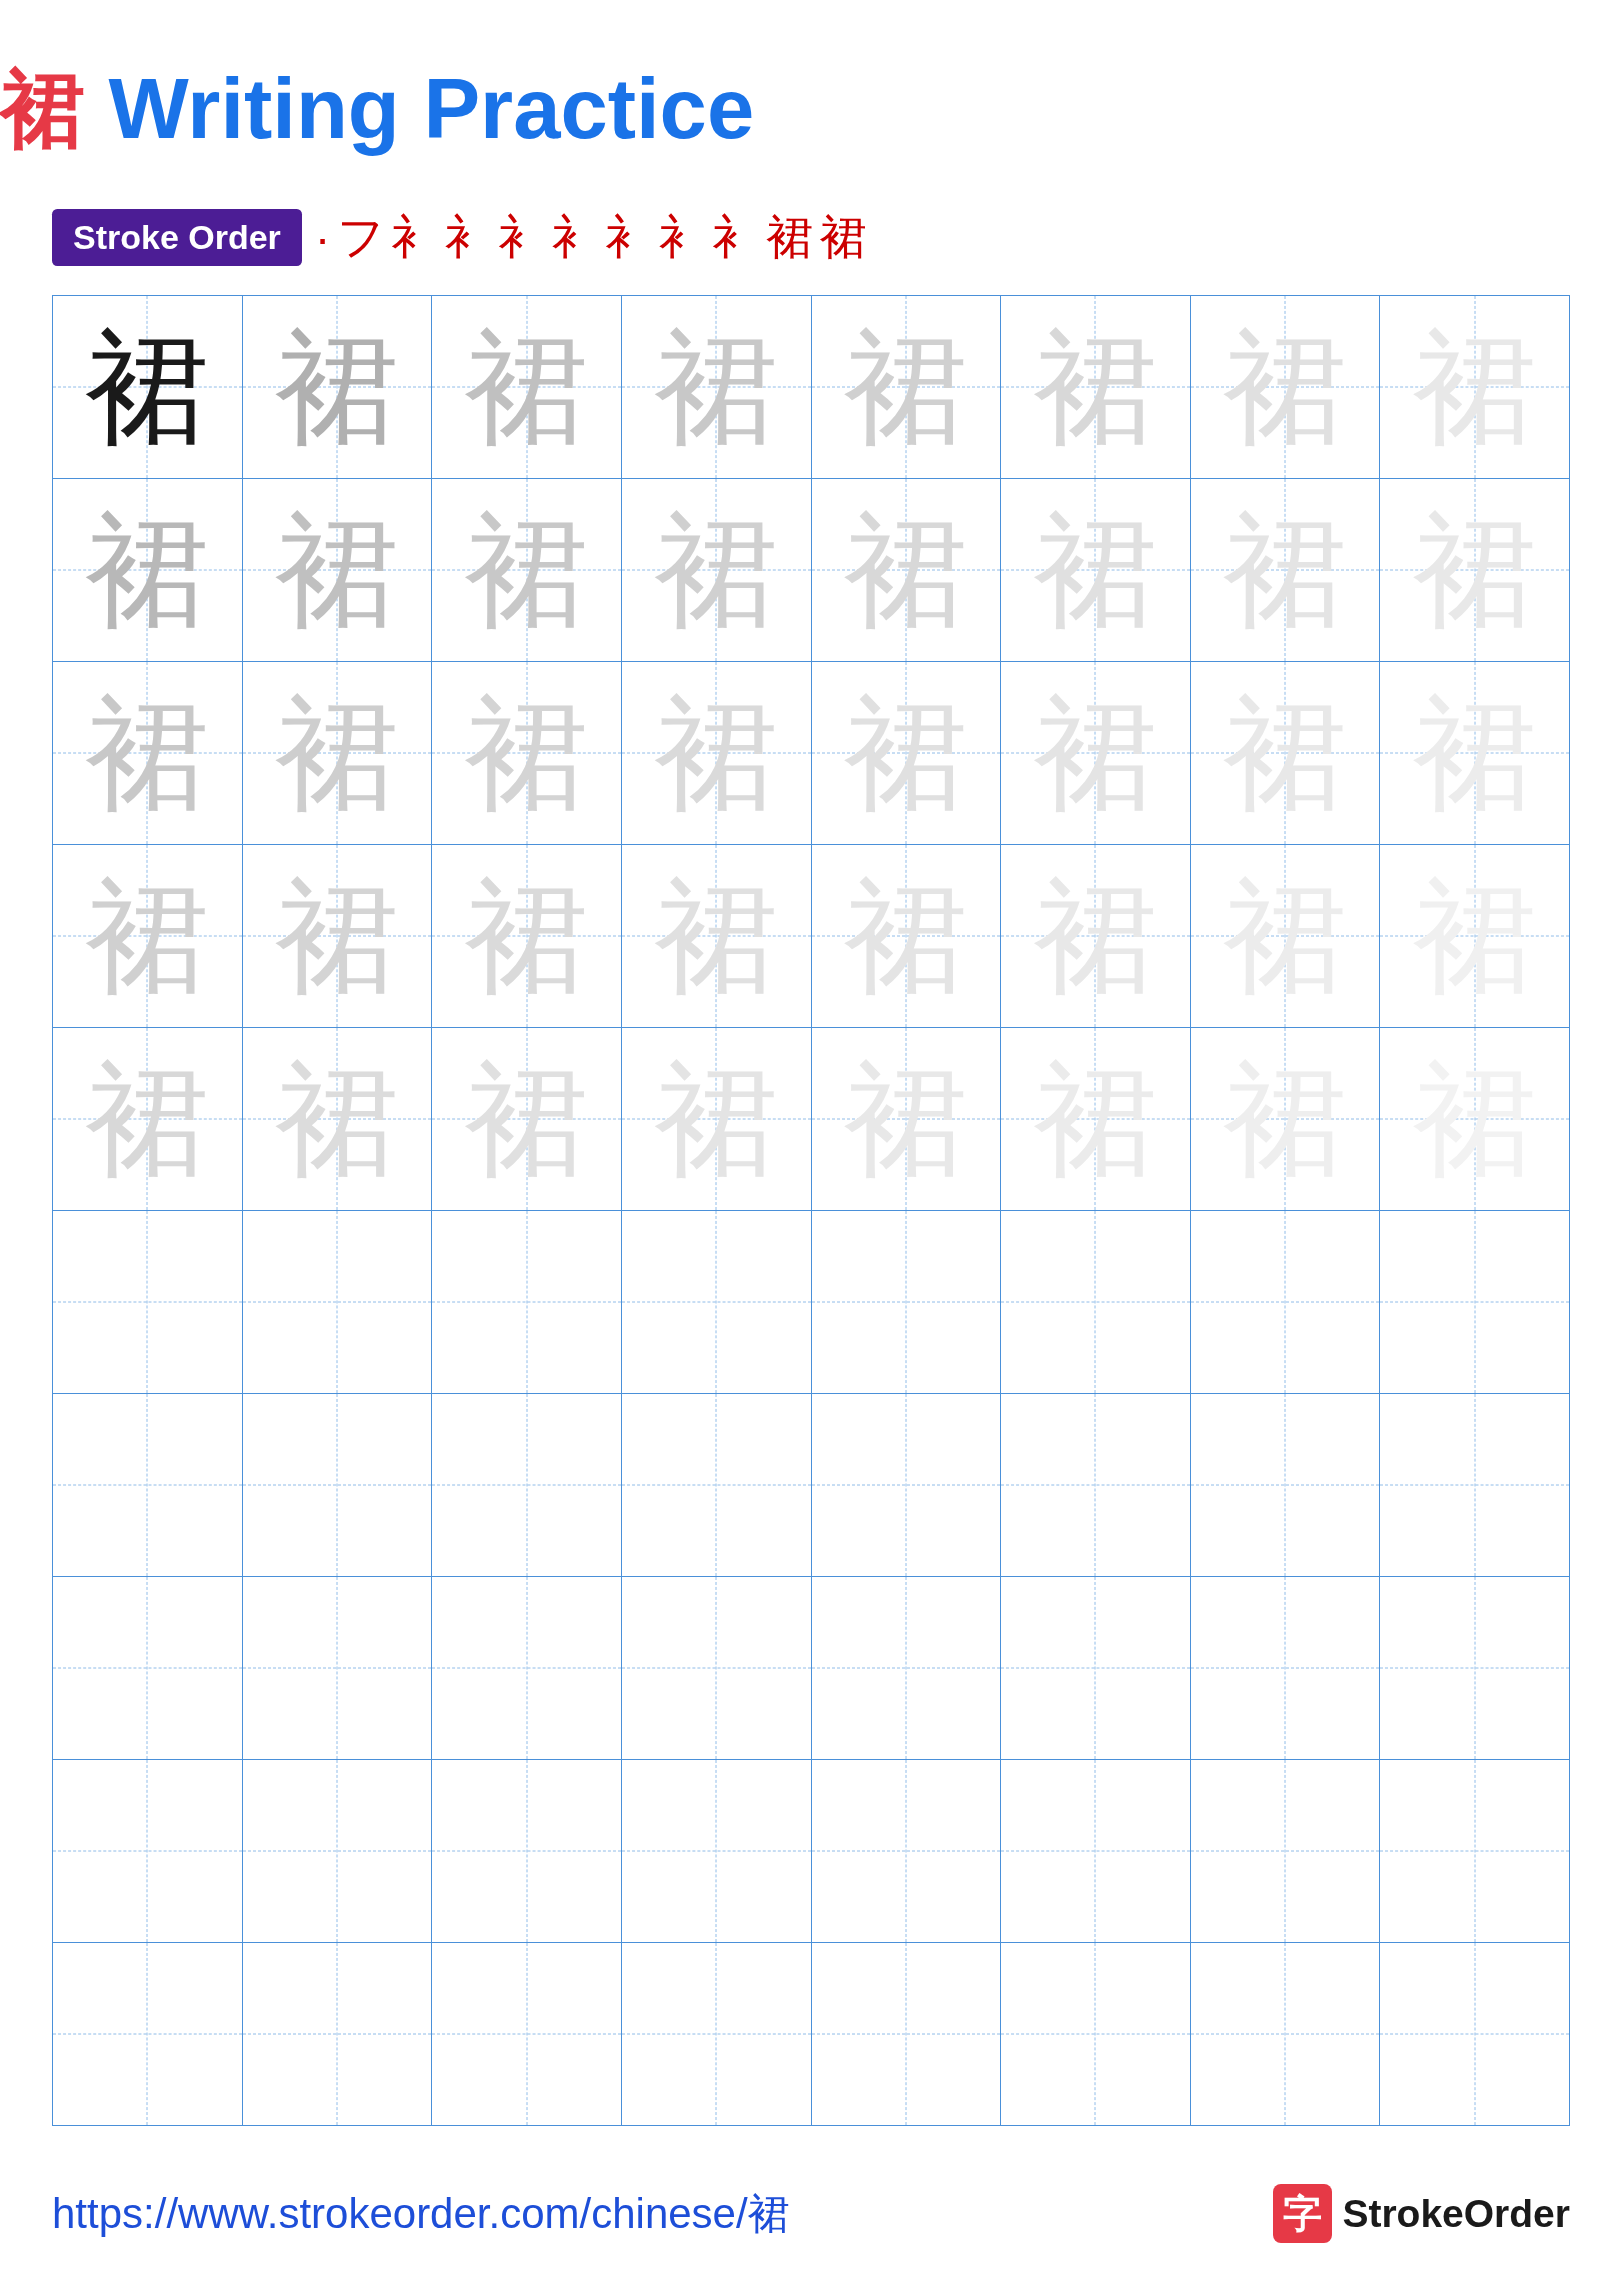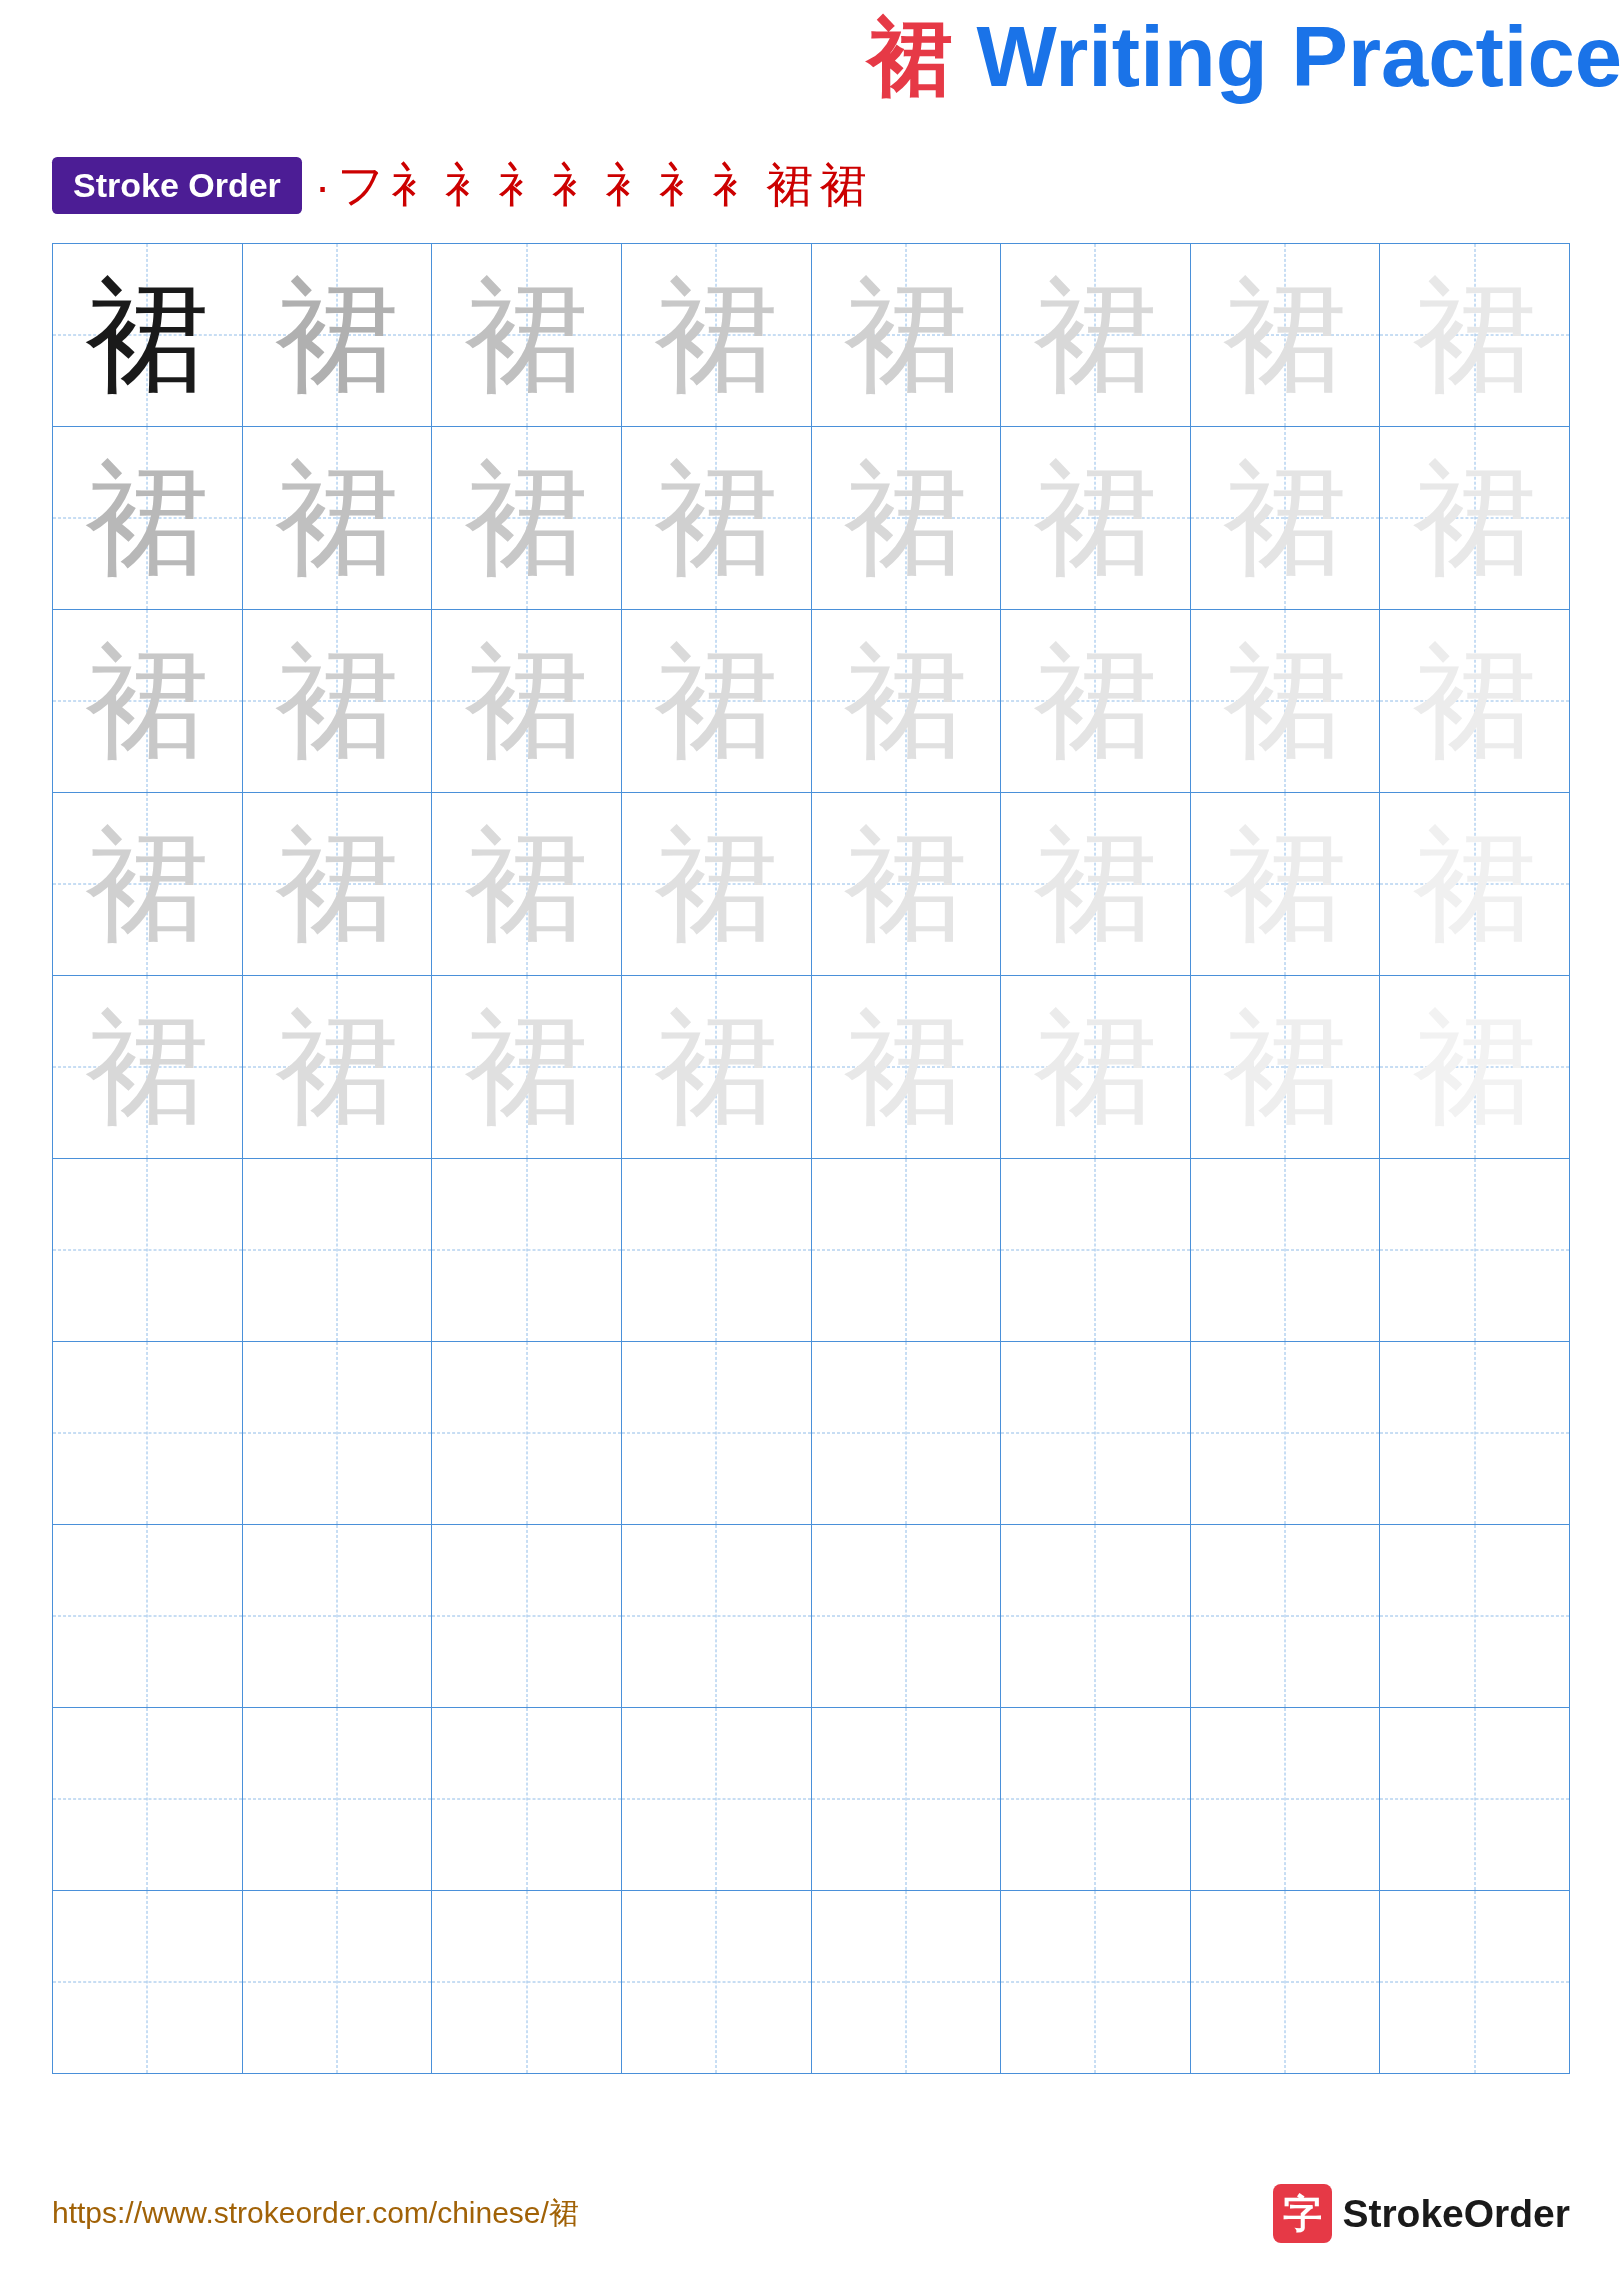--- a/index.html
+++ b/index.html
@@ -7,21 +7,22 @@
     body {
       width: 1622px;
       height: 2295px;
       background: #ffffff;
       font-family: Arial, sans-serif;
       position: relative;
       overflow: hidden;
     }
 
     .page-title {
-      text-align: right;
+      text-align: left;
+      padding-top: 52px;
       margin-bottom: 39px;
     }
 
     .page-title .char {
       color: #e63946;
       font-size: 85px;
       font-weight: bold;
     }
 
     .page-title .text {
@@ -120,22 +121,22 @@
       bottom: 52px;
       left: 0;
       right: 0;
       display: flex;
       justify-content: space-between;
       align-items: center;
       padding: 0 52px;
     }
 
     .footer-url {
-      color: #a16207;
-      font-size: 30px;
+      color: #1d4ed8;
+      font-size: 42px;
     }
 
     .footer-logo {
       display: flex;
       align-items: center;
       gap: 10.5px;
     }
 
     .footer-logo-icon {
       width: 59px;

